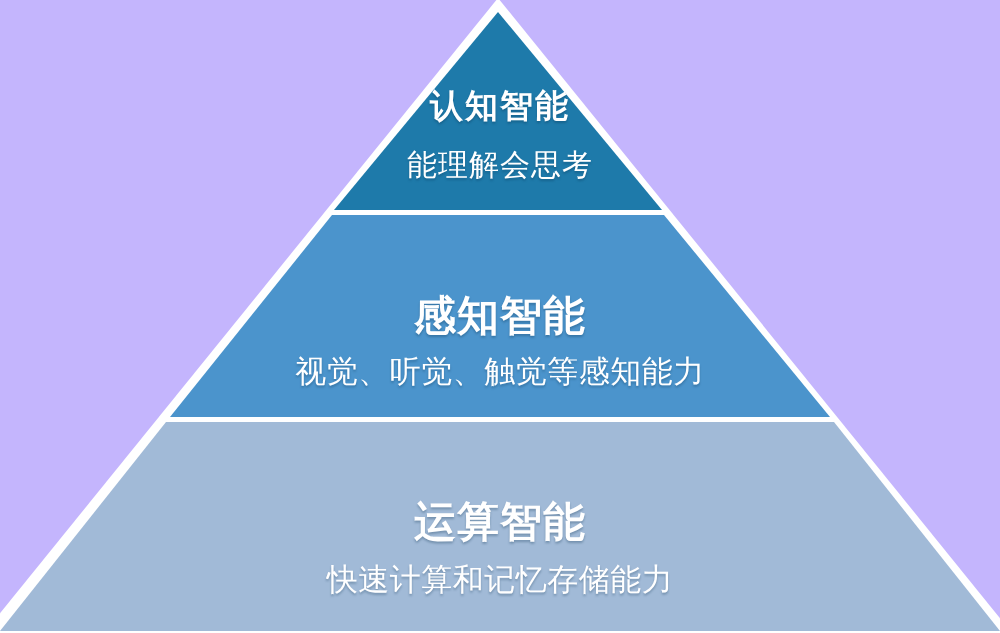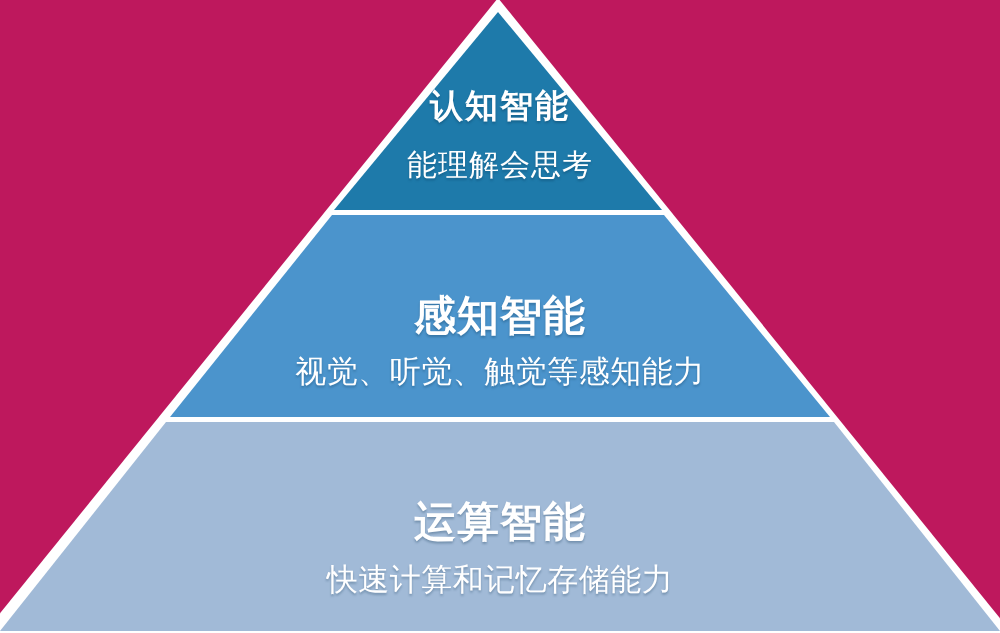--- a/index.html
+++ b/index.html
@@ -8,21 +8,21 @@
     background: #000000;
     width: 1000px;
     height: 633px;
     overflow: hidden;
     font-family: "Liberation Sans", "DejaVu Sans", sans-serif;
   }
   .stage {
     position: relative;
     width: 1000px;
     height: 633px;
-    background: #be185d;
+    background: #c4b5fd;
   }
   svg { display: block; }
   text {
     fill: #ffffff;
     text-anchor: middle;
     filter: drop-shadow(0px 2px 1px rgba(0, 40, 70, 0.28));
   }
   .tier-title {
     font-weight: 700;
   }

